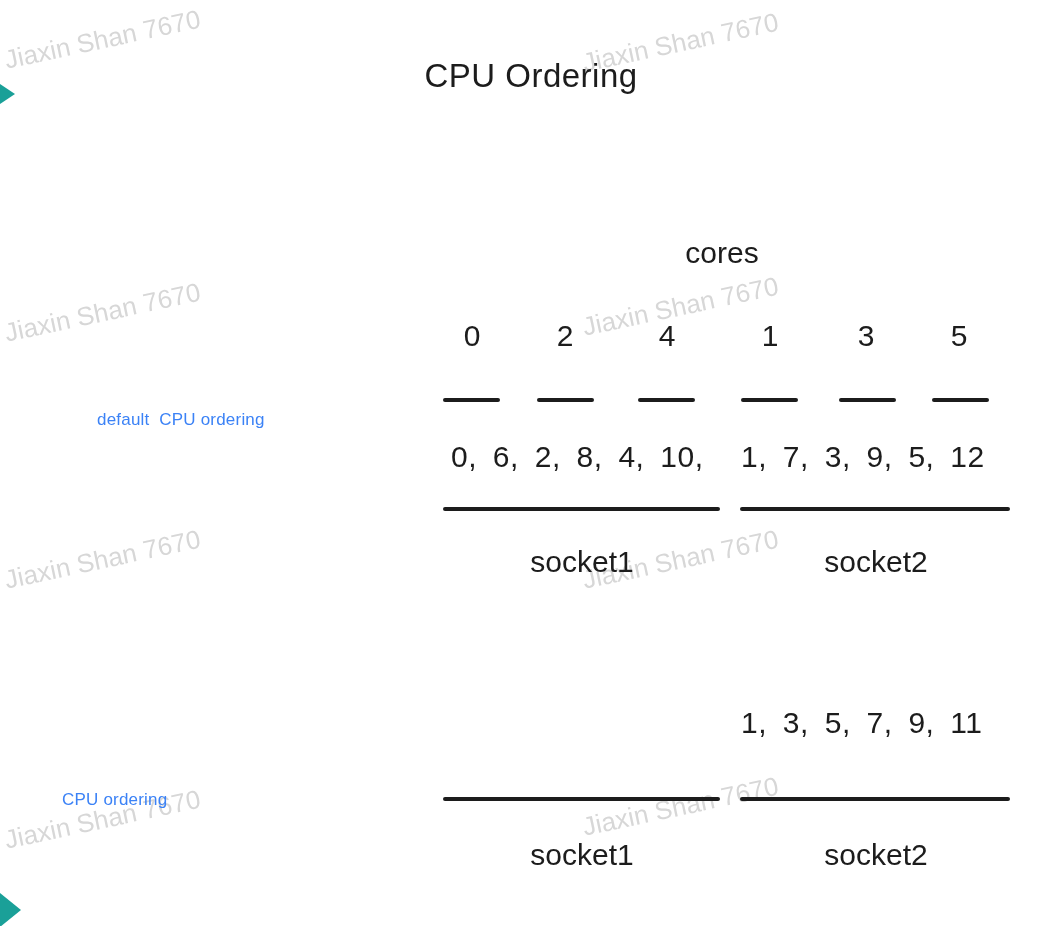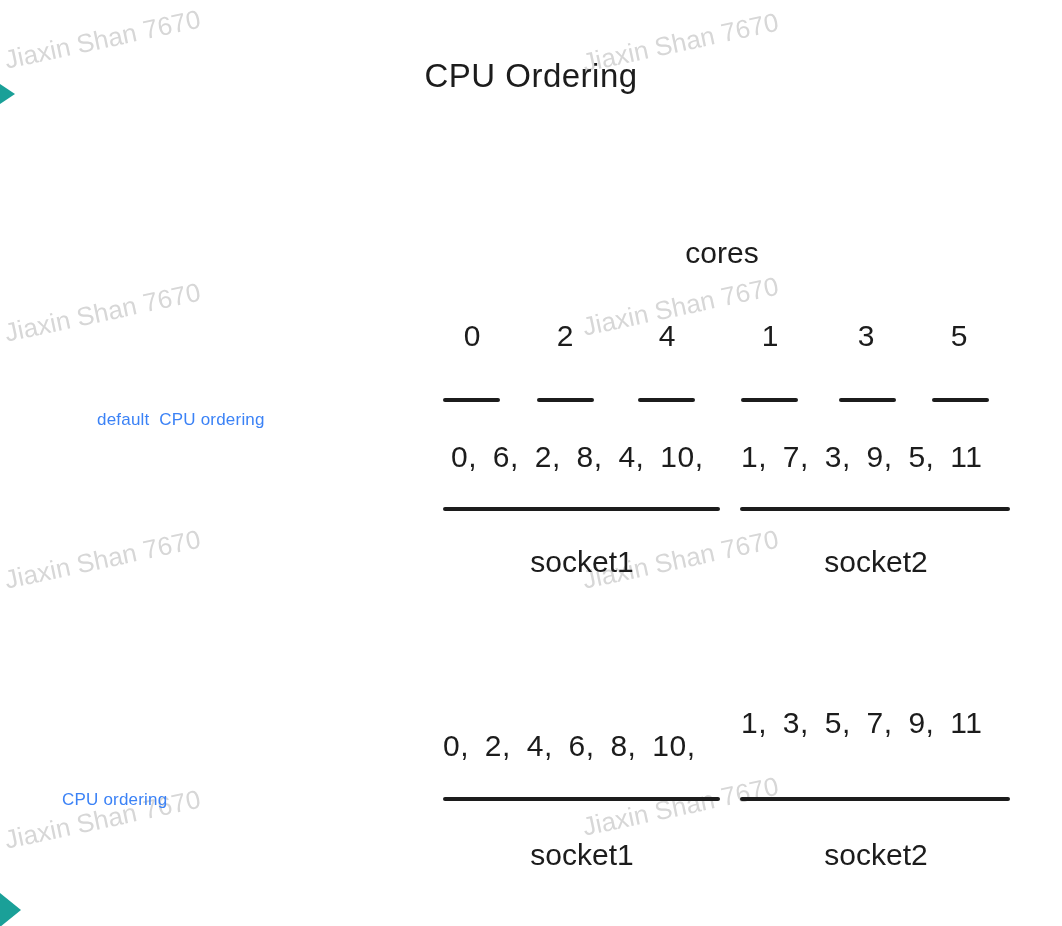--- a/index.html
+++ b/index.html
@@ -136,31 +136,30 @@
   <div class="core-dash" style="left:443px;"></div>
   <div class="core-dash" style="left:537px;"></div>
   <div class="core-dash" style="left:638px;"></div>
   <div class="core-dash" style="left:741px;"></div>
   <div class="core-dash" style="left:839px;"></div>
   <div class="core-dash" style="left:932px;"></div>
 
   <div class="row-label" style="left:97px; top:410px;">default  CPU ordering</div>
 
   <div class="cpu-seq" style="left:443px; top:440px;margin-left:8px;">0, 6, 2, 8, 4, 10,</div>
-  <div class="cpu-seq" style="left:741px; top:440px;">1, 7, 3, 9, 5, 11</div>
+  <div class="cpu-seq" style="left:741px; top:440px;">1, 7, 3, 9, 5, 12</div>
 
   <div class="socket-line" style="left:443px; top:507px; width:277px;"></div>
   <div class="socket-line" style="left:740px; top:507px; width:270px;"></div>
 
   <div class="socket-label" style="left:517px; top:545px;">socket1</div>
   <div class="socket-label" style="left:811px; top:545px;">socket2</div>
 
   <div class="row-label" style="left:62px; top:790px;">CPU ordering</div>
 
-  <div class="cpu-seq" style="left:443px; top:729px;">0, 2, 4, 6, 8, 10,</div>
   <div class="cpu-seq" style="left:741px; top:706px;">1, 3, 5, 7, 9, 11</div>
 
   <div class="socket-line" style="left:443px; top:797px; width:277px;"></div>
   <div class="socket-line" style="left:740px; top:797px; width:270px;"></div>
 
   <div class="socket-label" style="left:517px; top:838px;">socket1</div>
   <div class="socket-label" style="left:811px; top:838px;">socket2</div>
 
 </div>
 

